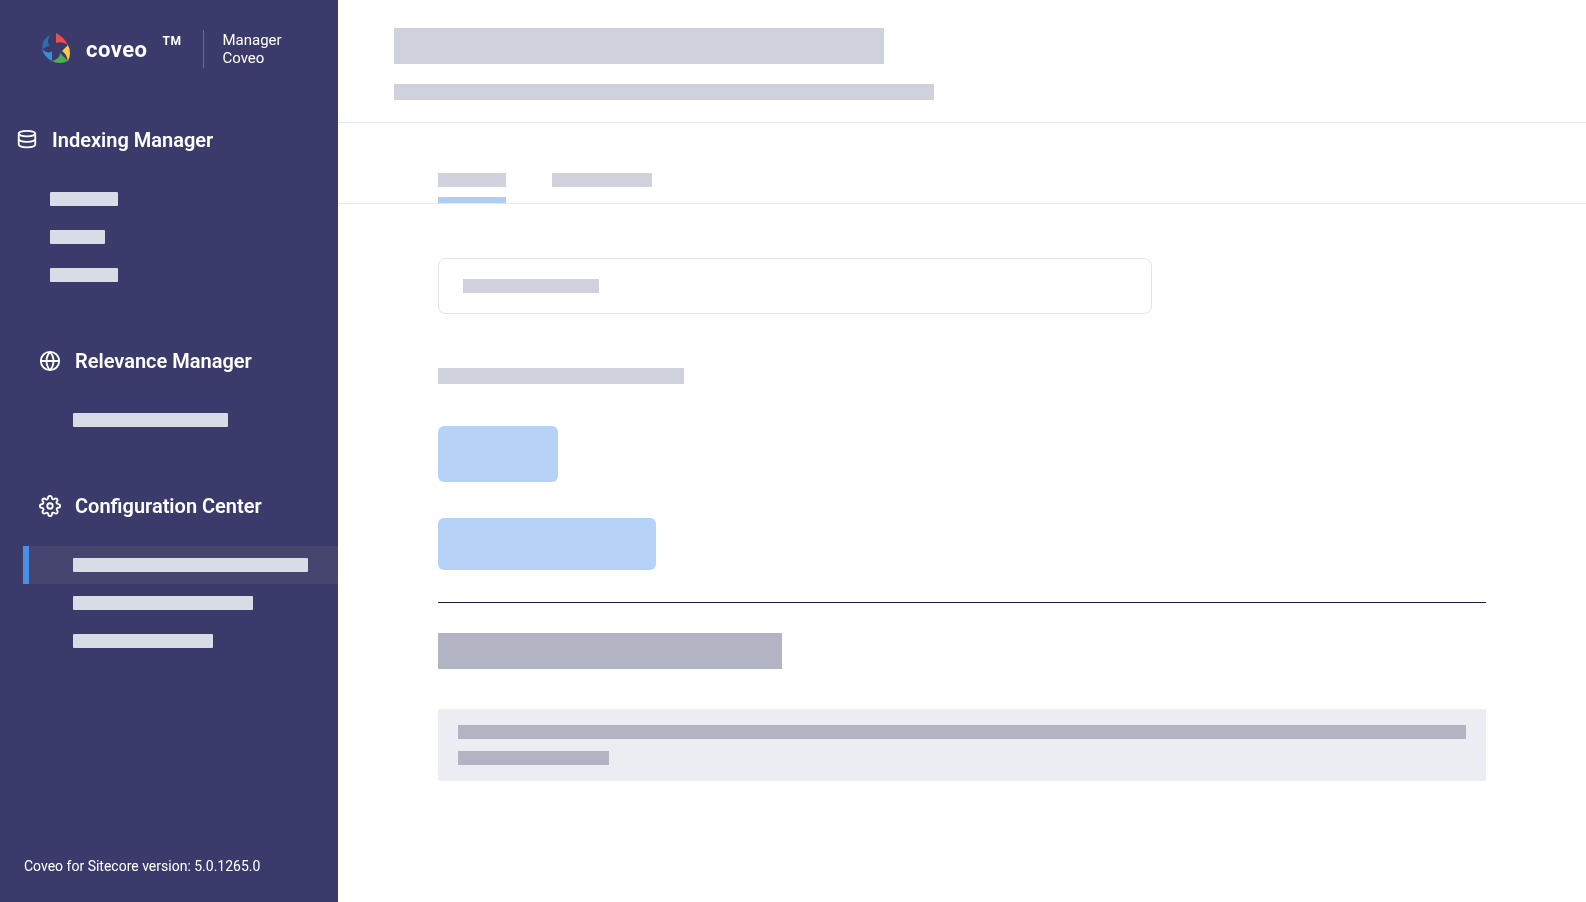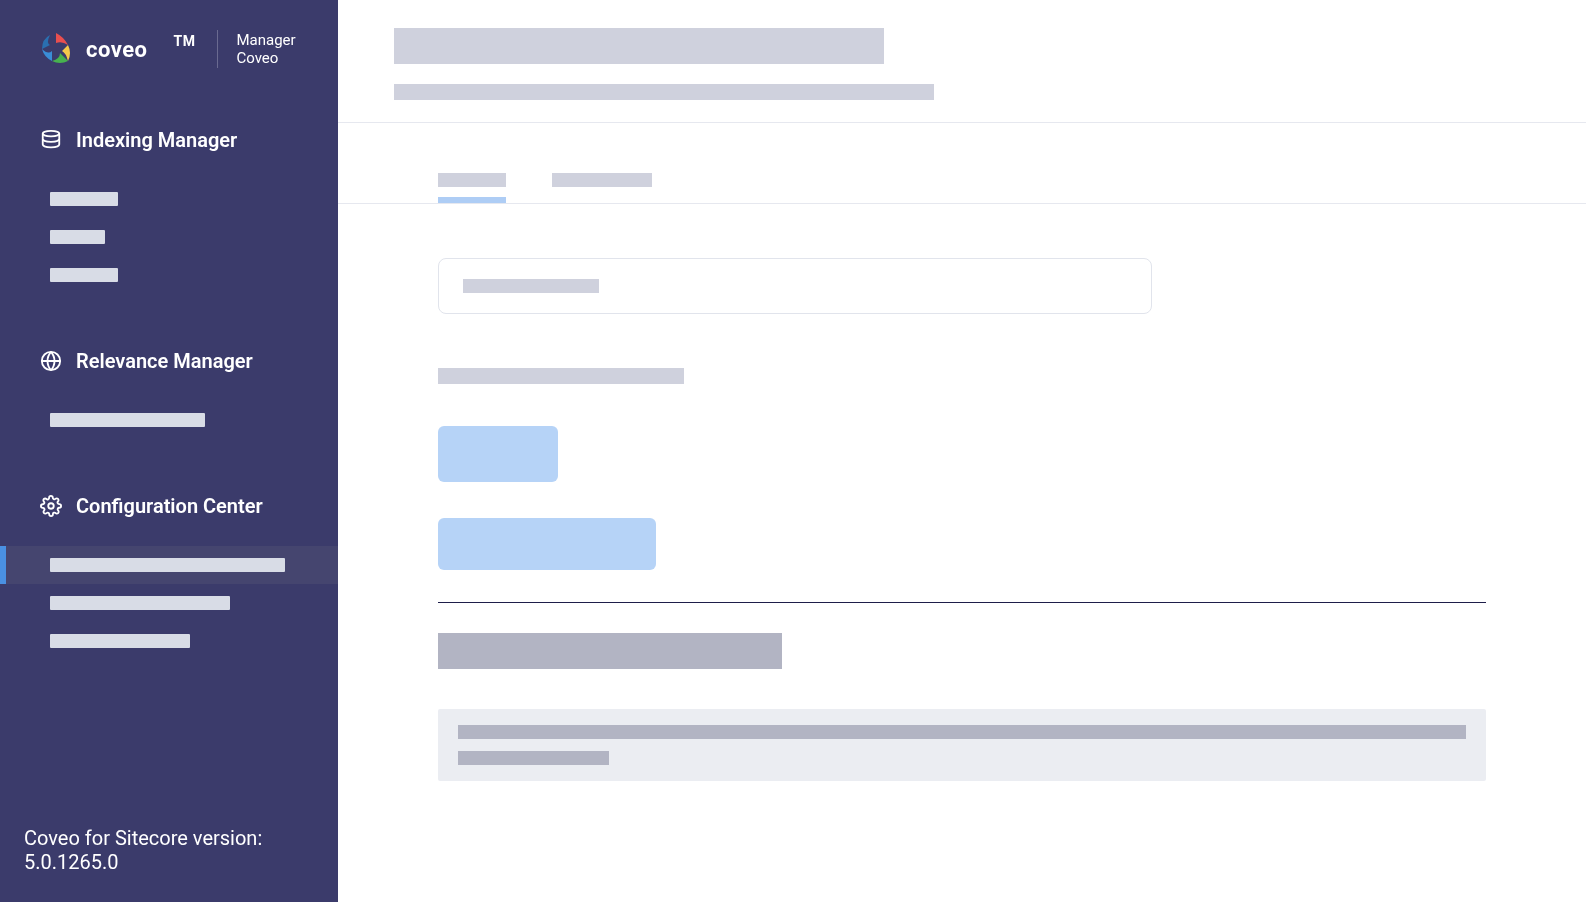--- a/index.html
+++ b/index.html
@@ -39,45 +39,46 @@
     }
     .logo-text {
       font-size: 22px;
       font-weight: 700;
       letter-spacing: 0.5px;
       display: flex;
       align-items: center;
       gap: 13px;
     }
     .logo-tm {
-      font-size: 14px;
-      margin-left: 13px;
+      font-size: 12px;
+      margin-left: 2px;
       position: relative;
       top: -8px;
     }
     .logo-divider {
       width: 1px;
       height: 38px;
       background: #6a6a90;
       margin: 0 6px 0 10px;
     }
     .logo-subtitle {
       font-size: 15px;
       line-height: 1.2;
     }
     .nav-section {
       margin-top: 30px;
     }
     .nav-section-later {
       margin-top: 45px;
+      margin-left: 23px;
     }
     .nav-header {
       display: flex;
       align-items: center;
-      padding: 10px 40px;
+      padding: 10px 16px;
       font-size: 20px;
       font-weight: 600;
       gap: 14px;
     }
     .nav-icon {
       width: 22px;
       height: 22px;
       flex-shrink: 0;
     }
     .nav-items {
@@ -106,21 +107,21 @@
     }
     .placeholder-bar {
       background: #d8dce6;
       height: 14px;
       border-radius: 1px;
     }
     .sidebar-footer {
       position: absolute;
       bottom: 28px;
       left: 24px;
-      font-size: 20px;
+      font-size: 14px;
     }
     .main {
       position: absolute;
       left: 338px;
       top: 0;
       right: 0;
       bottom: 0;
       overflow: hidden;
     }
     .header-section {

